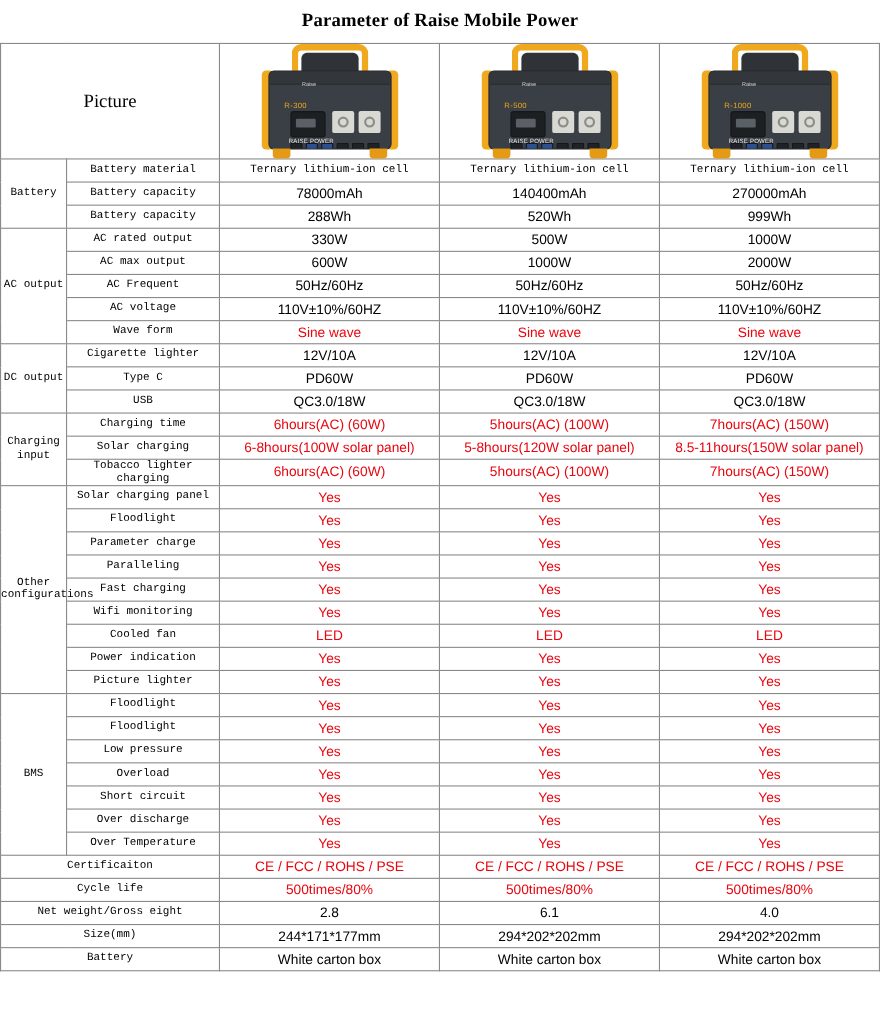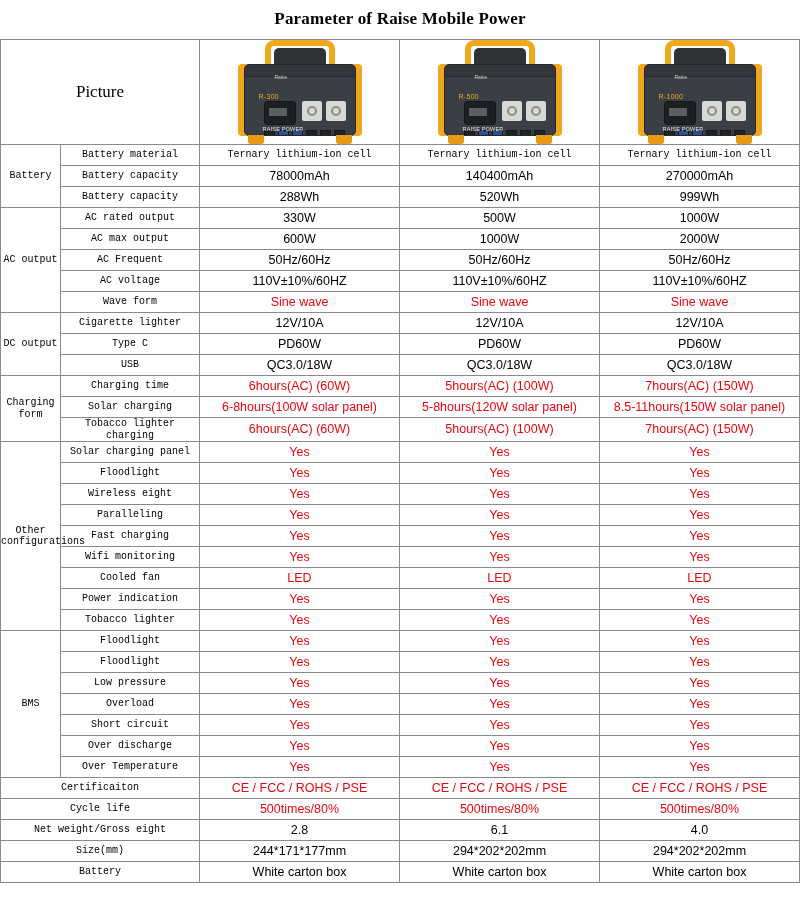--- a/index.html
+++ b/index.html
@@ -410,21 +410,21 @@
         <td class="val">PD60W</td>
       </tr>
       <tr>
         <td class="item">USB</td>
         <td class="val">QC3.0/18W</td>
         <td class="val">QC3.0/18W</td>
         <td class="val">QC3.0/18W</td>
       </tr>
 
       <tr>
-        <td class="grp" rowspan="3">Charging form</td>
+        <td class="grp" rowspan="3">Charging input</td>
         <td class="item">Charging time</td>
         <td class="val red">6hours(AC) (60W)</td>
         <td class="val red">5hours(AC) (100W)</td>
         <td class="val red">7hours(AC) (150W)</td>
       </tr>
       <tr>
         <td class="item">Solar charging</td>
         <td class="val red">6-8hours(100W solar panel)</td>
         <td class="val red">5-8hours(120W solar panel)</td>
         <td class="val red">8.5-11hours(150W solar panel)</td>
@@ -443,21 +443,21 @@
         <td class="val red">Yes</td>
         <td class="val red">Yes</td>
       </tr>
       <tr>
         <td class="item">Floodlight</td>
         <td class="val red">Yes</td>
         <td class="val red">Yes</td>
         <td class="val red">Yes</td>
       </tr>
       <tr>
-        <td class="item">Wireless eight</td>
+        <td class="item">Parameter charge</td>
         <td class="val red">Yes</td>
         <td class="val red">Yes</td>
         <td class="val red">Yes</td>
       </tr>
       <tr>
         <td class="item">Paralleling</td>
         <td class="val red">Yes</td>
         <td class="val red">Yes</td>
         <td class="val red">Yes</td>
       </tr>
@@ -479,21 +479,21 @@
         <td class="val red">LED</td>
         <td class="val red">LED</td>
       </tr>
       <tr>
         <td class="item">Power indication</td>
         <td class="val red">Yes</td>
         <td class="val red">Yes</td>
         <td class="val red">Yes</td>
       </tr>
       <tr>
-        <td class="item">Tobacco lighter</td>
+        <td class="item">Picture lighter</td>
         <td class="val red">Yes</td>
         <td class="val red">Yes</td>
         <td class="val red">Yes</td>
       </tr>
 
       <tr>
         <td class="grp" rowspan="7">BMS</td>
         <td class="item">Floodlight</td>
         <td class="val red">Yes</td>
         <td class="val red">Yes</td>

